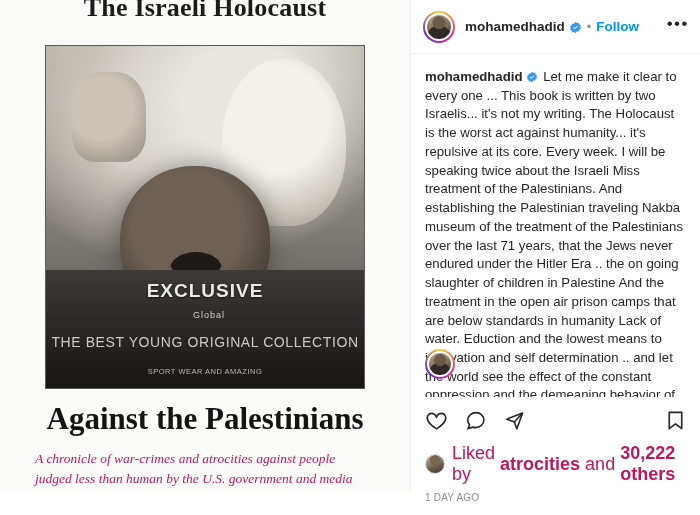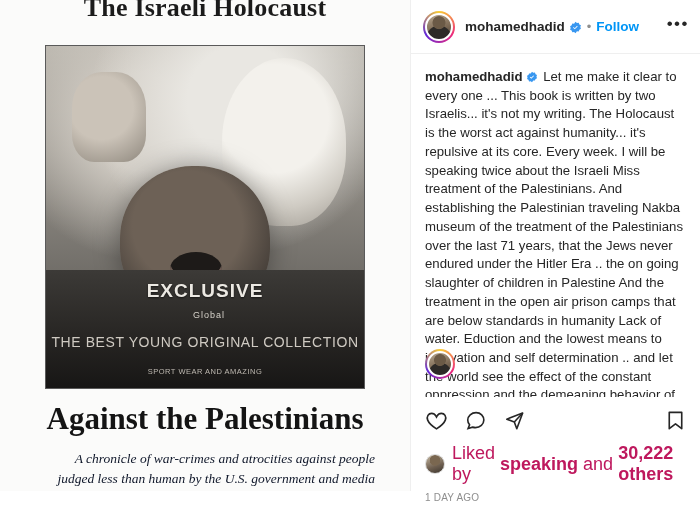--- a/index.html
+++ b/index.html
@@ -147,23 +147,23 @@
     font-weight: bold;
     font-size: 31px;
     color: #141414;
     margin-top: 12px;
     text-align: center;
   }
   .cover-tagline {
     font-family: "Liberation Serif", serif;
     font-style: italic;
     font-size: 13.5px;
-    color: #0f172a;
+    color: #be185d;
     margin-top: 12px;
-    text-align: right;
+    text-align: left;
     line-height: 1.5;
     width: 340px;
   }
   .cover-authors {
     font-family: "Liberation Serif", serif;
     font-weight: bold;
     font-size: 11px;
     color: #141414;
     margin-top: 14px;
     text-align: center;
@@ -394,19 +394,19 @@
       </span>
       <span class="action-icon save">
         <svg viewBox="0 0 24 24" width="23" height="23" fill="none" stroke="#262626" stroke-width="1.7" stroke-linejoin="round">
           <path d="M5.5 3.5h13v17l-6.5-5-6.5 5z"></path>
         </svg>
       </span>
     </div>
 
     <div class="likes">
       <span class="like-avatar"></span>
-      <span>Liked by</span>&nbsp;<b>speaking</b>&nbsp;<span>and</span>&nbsp;<b>30,222 others</b>
+      <span>Liked by</span>&nbsp;<b>atrocities</b>&nbsp;<span>and</span>&nbsp;<b>30,222 others</b>
     </div>
 
     <div class="timestamp">1 DAY AGO</div>
 
   </div>
 </div>
 
 </body></html>

